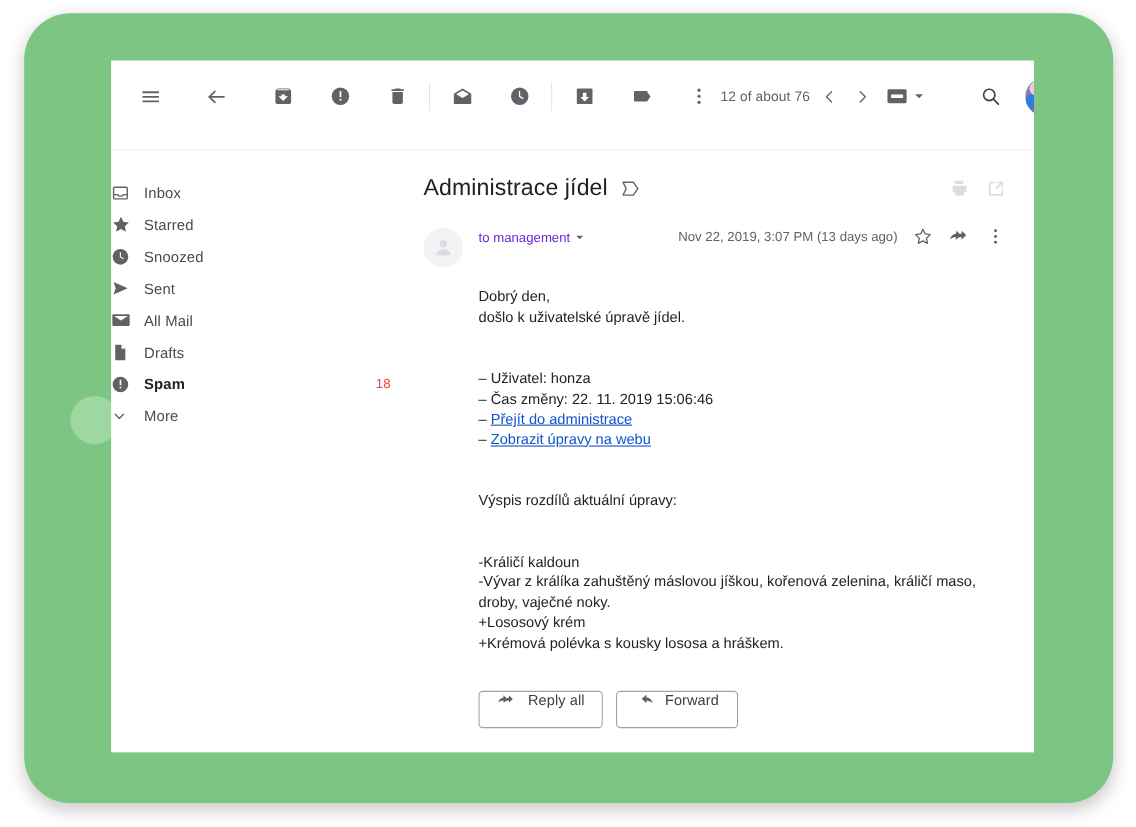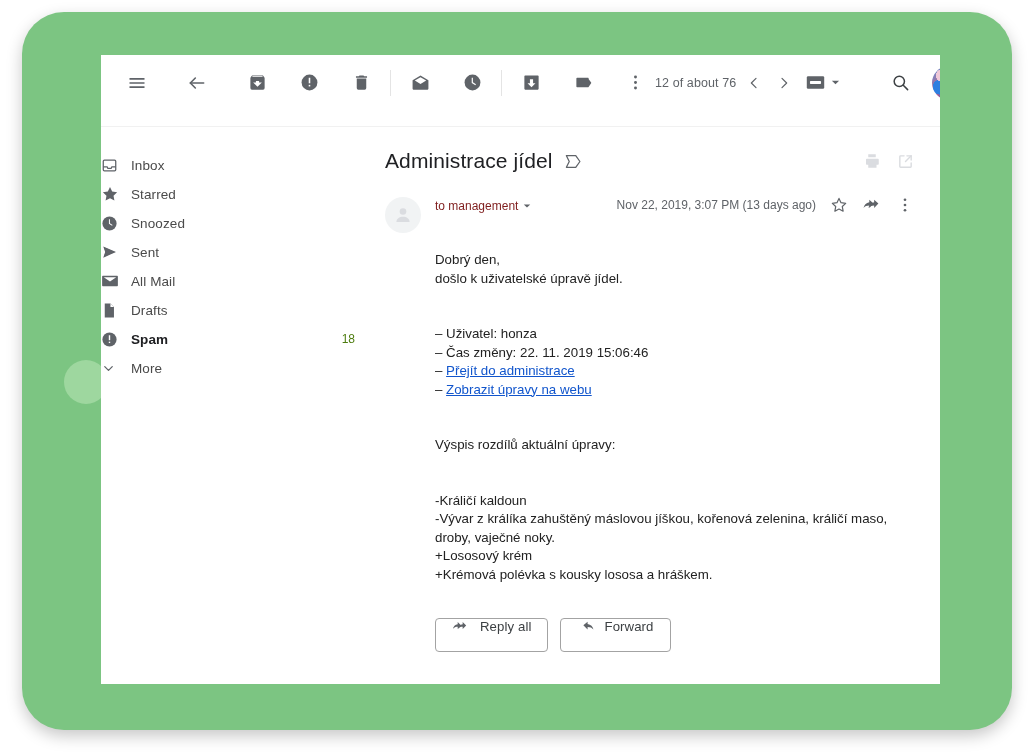--- a/index.html
+++ b/index.html
@@ -39,21 +39,21 @@
     position: absolute;
     left: 101px; top: 55px;
     width: 839px; height: 629px;
     background: #ffffff;
     overflow: hidden;
   }
 
   
   .toolbar {
     position: relative;
-    height: 72px;
+    height: 82px;
     display: flex;
     align-items: center;
     padding: 0 14px 16px 16px;
     border-bottom: 1px solid #f1f1f1;
   }
   .tb-btn {
     width: 40px; height: 40px;
     display: flex; align-items: center; justify-content: center;
     border-radius: 50%;
     cursor: pointer;
@@ -119,21 +119,21 @@
     color: #4a4a4a;
     font-size: 13.5px;
   }
   .nav-ico {
     width: 30px; flex: 0 0 auto;
     display: flex; align-items: center;
   }
   .nav-label { flex: 1 1 auto; letter-spacing: .1px; }
   .nav-item.active .nav-label { font-weight: bold; color: #202124; }
   .nav-count {
-    font-size: 12px; color: #4d7c0f;
+    font-size: 12px; color: #ef4444;
     padding-right: 22px;
   }
 
   
   .message {
     flex: 1 1 auto;
     padding: 22px 26px 0 8px;
     position: relative;
   }
   .subject-row {
@@ -157,21 +157,21 @@
     flex: 0 0 auto;
     margin-top: 2px;
     display: flex; align-items: center; justify-content: center;
   }
   .sender-meta { margin-left: 14px; flex: 1 1 auto; min-width: 0; }
   .sender-name {
     font-size: 13.5px; font-weight: bold; color: #202124;
     letter-spacing: .1px;
   }
   .sender-to {
-    font-size: 12px; color: #7f1d1d;
+    font-size: 12px; color: #6d28d9;
     margin-top: 4px;
     display: flex; align-items: center; gap: 5px;
     cursor: pointer;
   }
   .msg-right {
     display: flex; align-items: center; gap: 14px;
     margin-left: 12px; padding-top: 1px;
     flex: 0 0 auto;
   }
   .msg-date { font-size: 12px; color: #5f6368; white-space: nowrap; }

